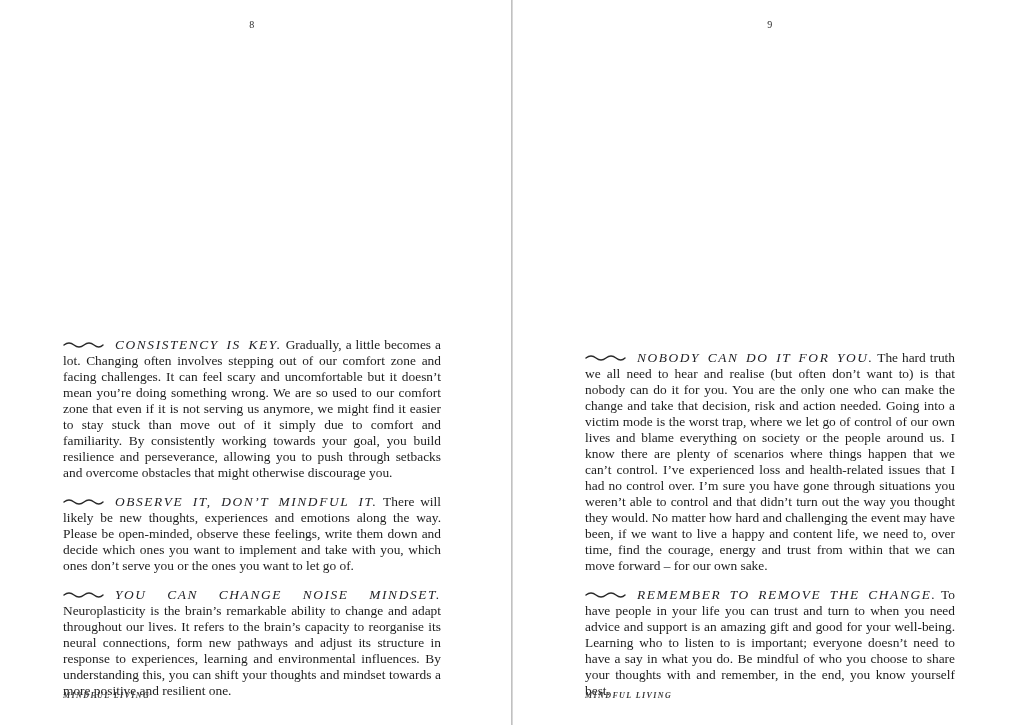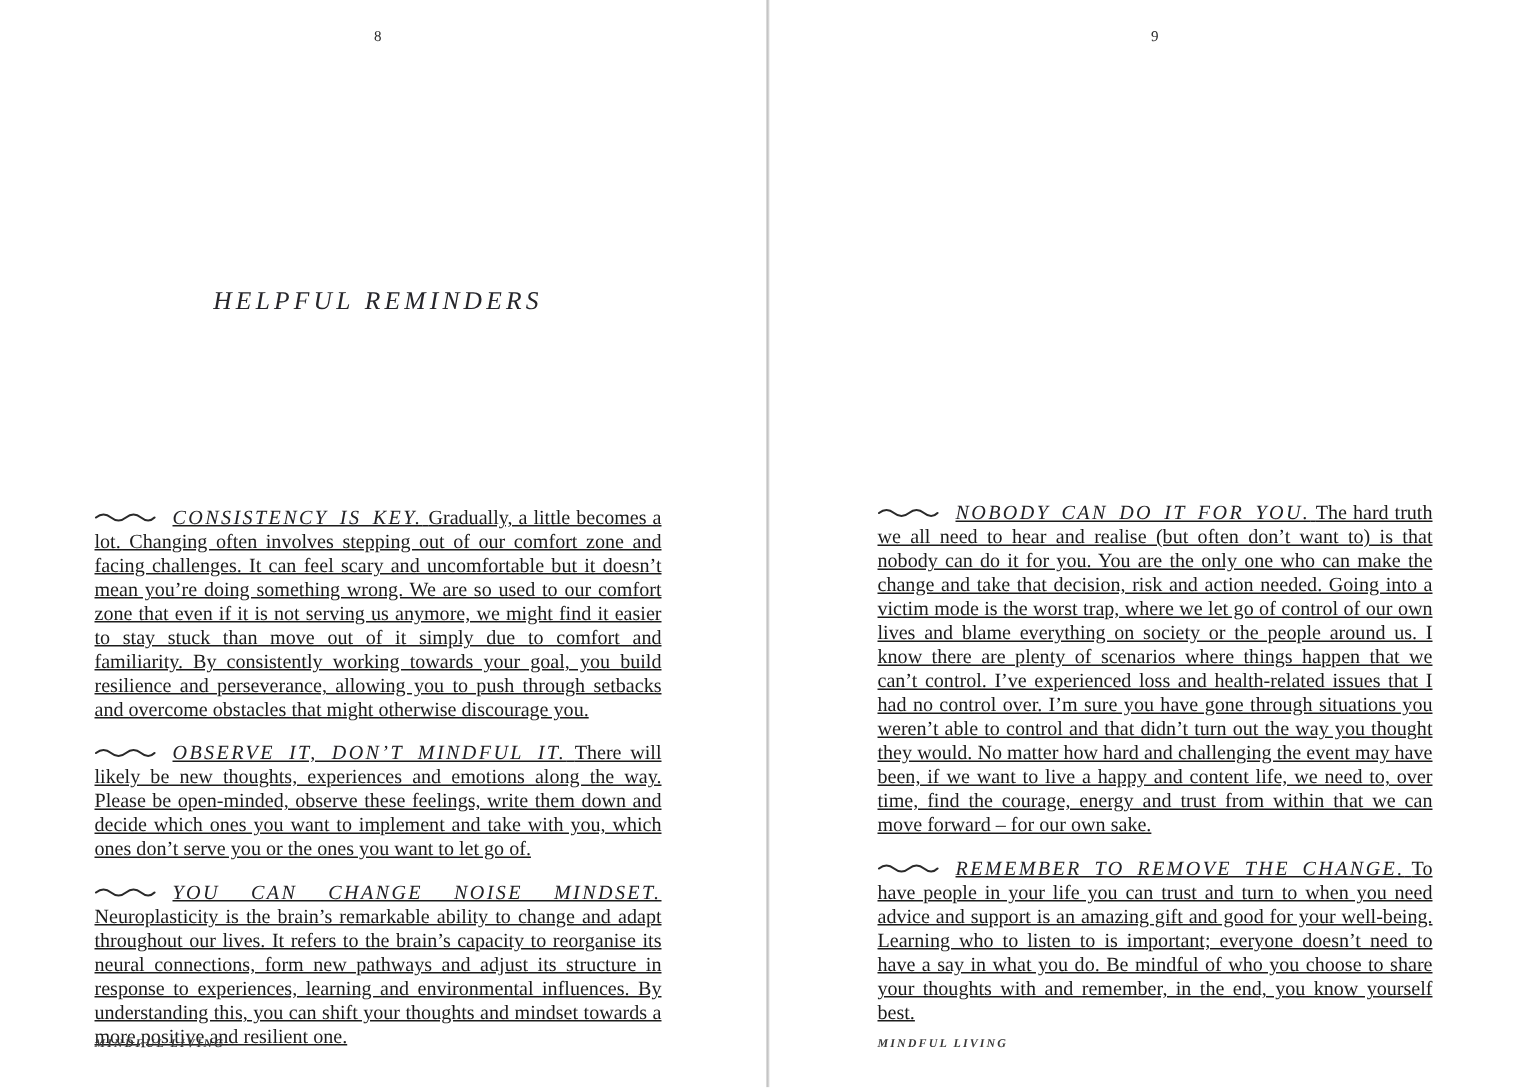--- a/index.html
+++ b/index.html
@@ -48,23 +48,23 @@
 
   .textblock {
     position: absolute;
     width: 378px;
     font-size: 13.4px;
     line-height: 16px;
     text-align: justify;
     color: #1c1c1c;
   }
   .page-left  .textblock { left: 63px; top: 337px; }
-  .page-right .textblock { left: 72px; top: 334px; width: 370px; }
+  .page-right .textblock { left: 72px; top: 350px; width: 370px; }
 
-  p.section { margin: 0 0 13px 0; text-decoration: underline; }
+  p.section { margin: 0 0 13px 0; }
   p.section:last-child { margin-bottom: 0; }
 
   .squiggle-svg {
     display: inline;
     margin-right: 11px;
     vertical-align: baseline;
   }
 
   .run-in {
     font-style: italic;
@@ -87,21 +87,20 @@
   .page-right .footer { left: 72px; width: 370px; }
 </style>
 </head>
 <body>
 
 <div class="spread">
 
   <section class="page page-left">
     <div class="pagenum">8</div>
 
-    <h1 class="chapter">HELPFUL REMINDERS</h1>
 
     <div class="textblock">
       <p class="section"><svg class="squiggle-svg" width="41" height="10" viewBox="0 0 41 10">
             <path d="M1,6 Q6,2 11,6 T21,6 T31,6 T40,6" fill="none" stroke="#2a2a2a" stroke-width="1.4" stroke-linecap="round"></path>
           </svg><span class="run-in">CONSISTENCY IS KEY.</span>
         <span>Gradually, a little becomes a lot. Changing often involves stepping out of our comfort zone and facing challenges. It can feel scary and uncomfortable but it doesn’t mean you’re doing something wrong. We are so used to our comfort zone that even if it is not serving us anymore, we might find it easier to stay stuck than move out of it simply due to comfort and familiarity. By consistently working towards your goal, you build resilience and perseverance, allowing you to push through setbacks and overcome obstacles that might otherwise discourage you.</span></p>
 
       <p class="section"><svg class="squiggle-svg" width="41" height="10" viewBox="0 0 41 10">
             <path d="M1,6 Q6,2 11,6 T21,6 T31,6 T40,6" fill="none" stroke="#2a2a2a" stroke-width="1.4" stroke-linecap="round"></path>
           </svg><span class="run-in">OBSERVE IT, DON’T MINDFUL IT.</span>

